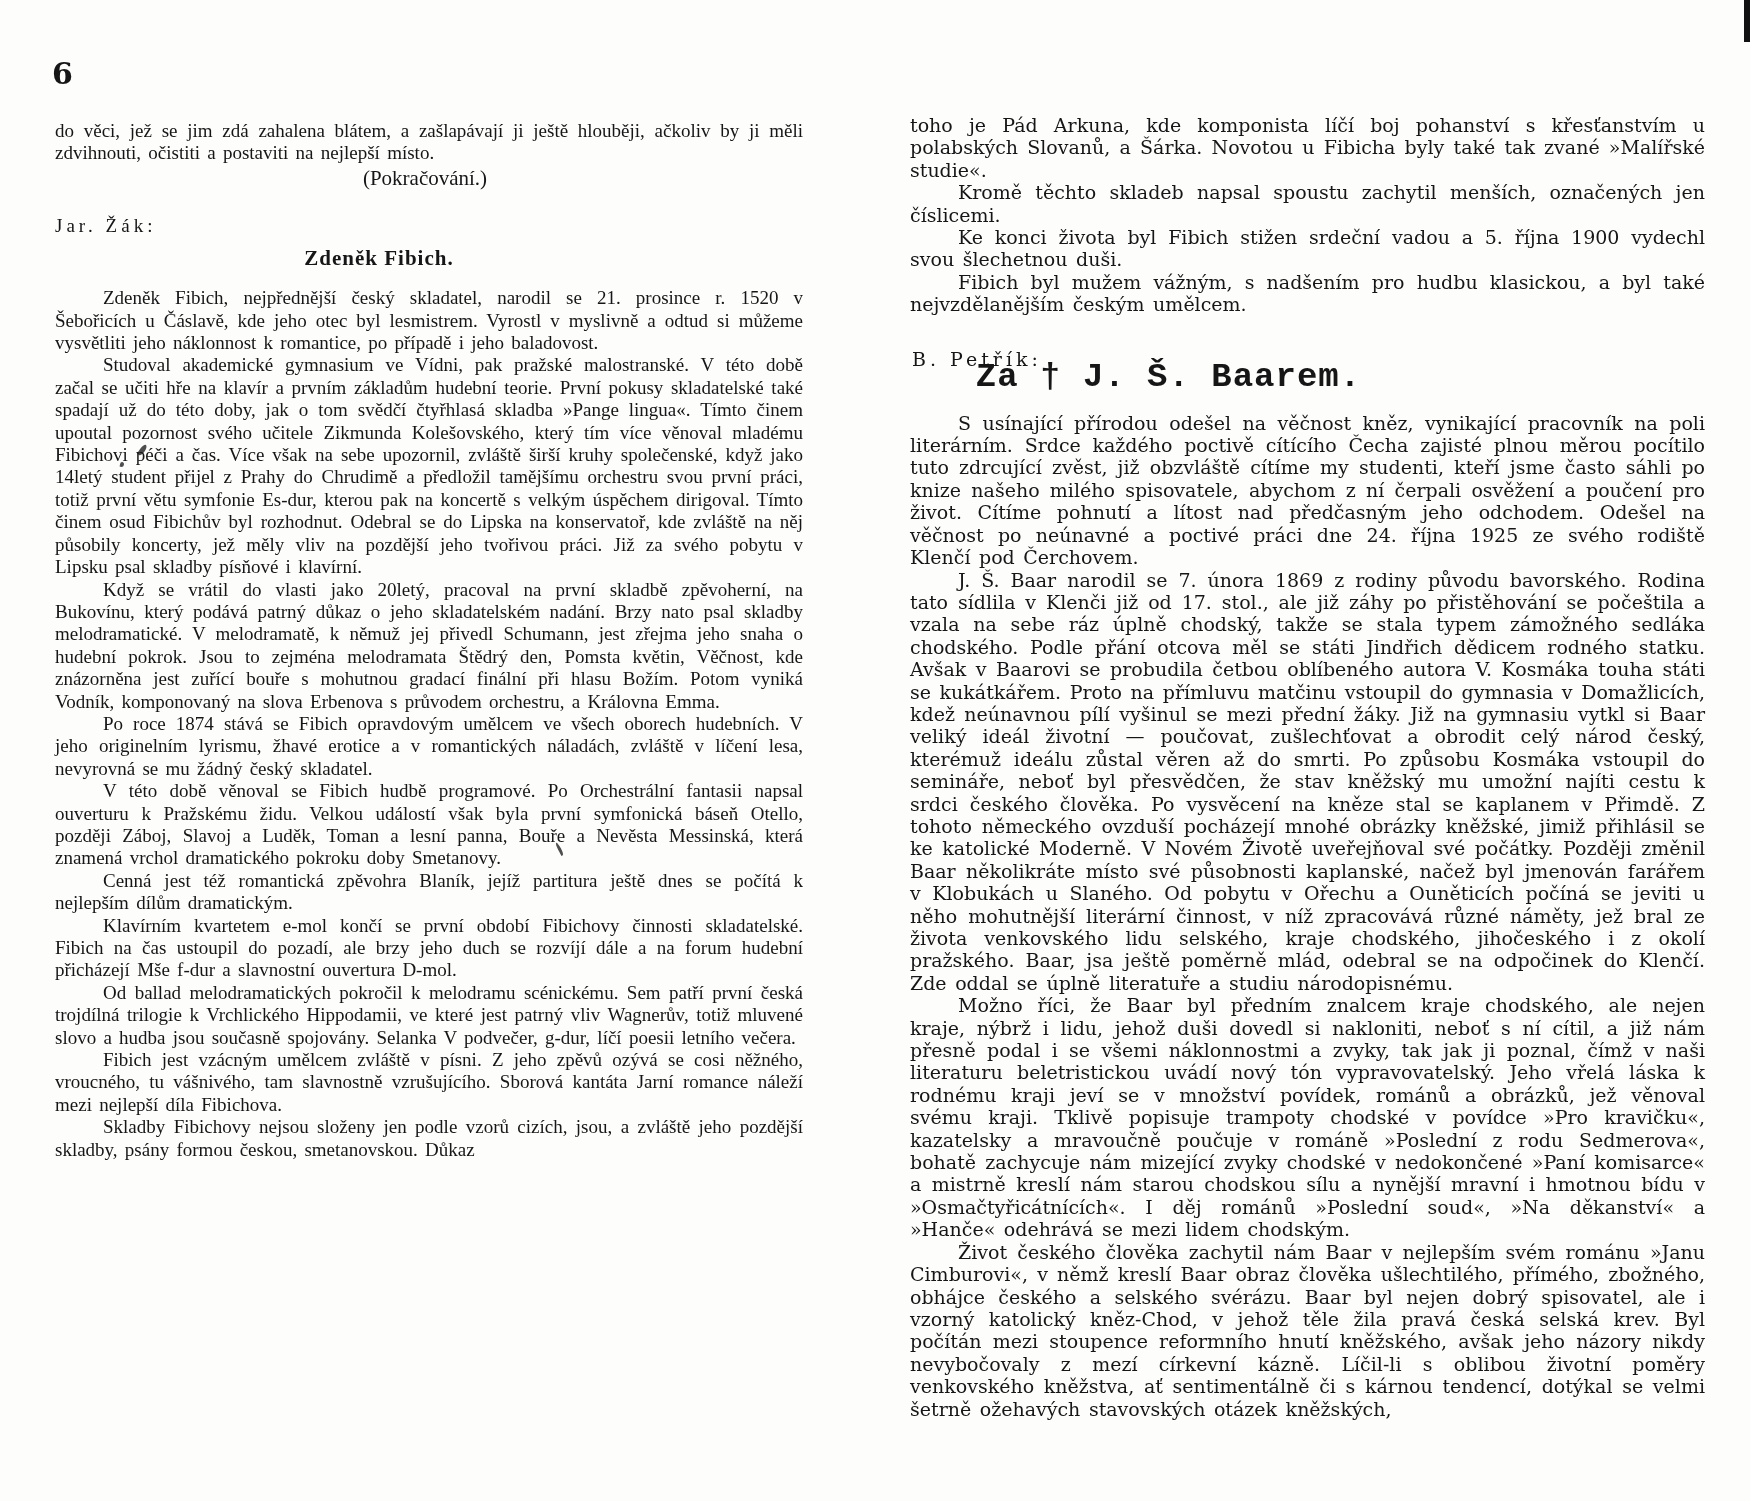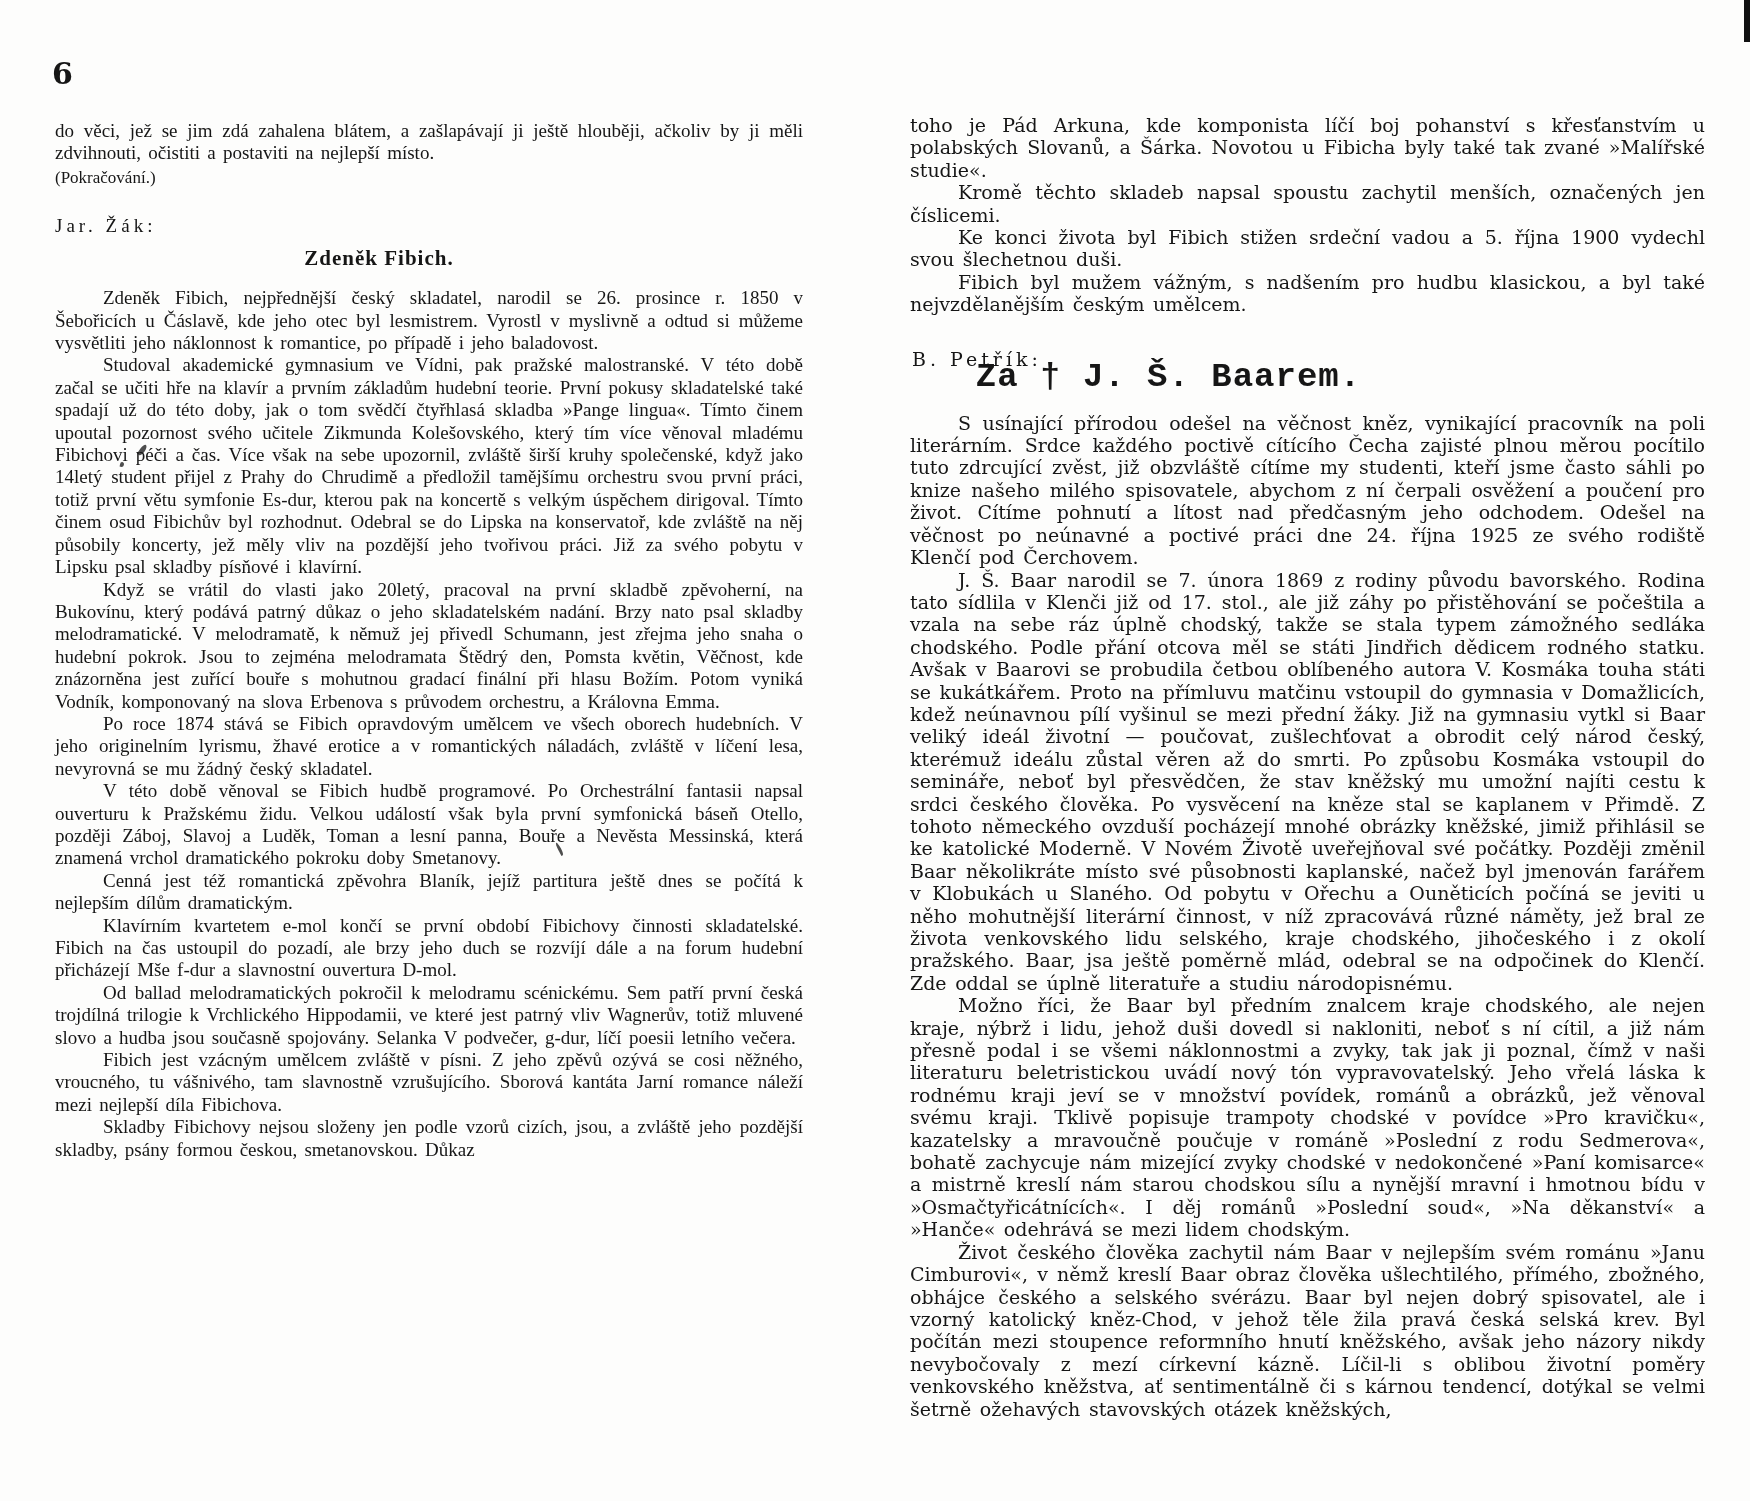--- a/index.html
+++ b/index.html
@@ -28,23 +28,23 @@
     font-size: 19px;
     line-height: 22.4px;
     text-align: justify;
     text-indent: 48px;
     word-spacing: 2.5px;
   }
   p.no-indent { text-indent: 0; }
 
   .continuation-note {
     margin: 2px 0 0 0;
-    font-size: 17px;
+    font-size: 21px;
     line-height: 22.4px;
-    text-align: left;
+    text-align: center;
     padding-right: 8px;
     word-spacing: 2px;
   }
 
   .article-header { position: relative; }
   .header-left { margin-top: 26px; margin-bottom: 12px; }
   .author {
     font-size: 19px;
     letter-spacing: 4px;
     line-height: 22px;
@@ -105,21 +105,21 @@
 
   <div class="col col-left">
     <p class="body-text no-indent">do věci, jež se jim zdá zahalena blátem, a zašlapávají ji ještě hlouběji, ačkoliv by ji měli zdvihnouti, očistiti a postaviti na nejlepší místo.</p>
     <p class="continuation-note">(Pokračování.)</p>
 
     <div class="article-header header-left">
       <div class="author">Jar. Žák:</div>
       <h1 class="title title-fibich">Zdeněk Fibich.</h1>
     </div>
 
-    <p class="body-text">Zdeněk Fibich, nejpřednější český skladatel, narodil se 26. prosince r. 1850 v Šebořicích u Čáslavě, kde jeho otec byl lesmistrem. Vyrostl v myslivně a odtud si můžeme vysvětliti jeho náklonnost k romantice, po případě i jeho baladovost.</p>
+    <p class="body-text">Zdeněk Fibich, nejpřednější český skladatel, narodil se 21. prosince r. 1520 v Šebořicích u Čáslavě, kde jeho otec byl lesmistrem. Vyrostl v myslivně a odtud si můžeme vysvětliti jeho náklonnost k romantice, po případě i jeho baladovost.</p>
     <p class="body-text">Studoval akademické gymnasium ve Vídni, pak pražské malostranské. V této době začal se učiti hře na klavír a prvním základům hudební teorie. První pokusy skladatelské také spadají už do této doby, jak o tom svědčí čtyřhlasá skladba »Pange lingua«. Tímto činem upoutal pozornost svého učitele Zikmunda Kolešovského, který tím více věnoval mladému Fibichovi péči a čas. Více však na sebe upozornil, zvláště širší kruhy společenské, když jako 14letý student přijel z Prahy do Chrudimě a předložil tamějšímu orchestru svou první práci, totiž první větu symfonie Es-dur, kterou pak na koncertě s velkým úspěchem dirigoval. Tímto činem osud Fibichův byl rozhodnut. Odebral se do Lipska na konservatoř, kde zvláště na něj působily koncerty, jež měly vliv na pozdější jeho tvořivou práci. Již za svého pobytu v Lipsku psal skladby písňové i klavírní.</p>
     <p class="body-text">Když se vrátil do vlasti jako 20letý, pracoval na první skladbě zpěvoherní, na Bukovínu, který podává patrný důkaz o jeho skladatelském nadání. Brzy nato psal skladby melodramatické. V melodramatě, k němuž jej přivedl Schumann, jest zřejma jeho snaha o hudební pokrok. Jsou to zejména melodramata Štědrý den, Pomsta květin, Věčnost, kde znázorněna jest zuřící bouře s mohutnou gradací finální při hlasu Božím. Potom vyniká Vodník, komponovaný na slova Erbenova s průvodem orchestru, a Královna Emma.</p>
     <p class="body-text">Po roce 1874 stává se Fibich opravdovým umělcem ve všech oborech hudebních. V jeho originelním lyrismu, žhavé erotice a v romantických náladách, zvláště v líčení lesa, nevyrovná se mu žádný český skladatel.</p>
     <p class="body-text">V této době věnoval se Fibich hudbě programové. Po Orchestrální fantasii napsal ouverturu k Pražskému židu. Velkou událostí však byla první symfonická báseň Otello, později Záboj, Slavoj a Luděk, Toman a lesní panna, Bouře a Nevěsta Messinská, která znamená vrchol dramatického pokroku doby Smetanovy.</p>
     <p class="body-text">Cenná jest též romantická zpěvohra Blaník, jejíž partitura ještě dnes se počítá k nejlepším dílům dramatickým.</p>
     <p class="body-text">Klavírním kvartetem e-mol končí se první období Fibichovy činnosti skladatelské. Fibich na čas ustoupil do pozadí, ale brzy jeho duch se rozvíjí dále a na forum hudební přicházejí Mše f-dur a slavnostní ouvertura D-mol.</p>
     <p class="body-text">Od ballad melodramatických pokročil k melodramu scénickému. Sem patří první česká trojdílná trilogie k Vrchlického Hippodamii, ve které jest patrný vliv Wagnerův, totiž mluvené slovo a hudba jsou současně spojovány. Selanka V podvečer, g-dur, líčí poesii letního večera.</p>
     <p class="body-text">Fibich jest vzácným umělcem zvláště v písni. Z jeho zpěvů ozývá se cosi něžného, vroucného, tu vášnivého, tam slavnostně vzrušujícího. Sborová kantáta Jarní romance náleží mezi nejlepší díla Fibichova.</p>
     <p class="body-text">Skladby Fibichovy nejsou složeny jen podle vzorů cizích, jsou, a zvláště jeho pozdější skladby, psány formou českou, smetanovskou. Důkaz</p>
   </div>

